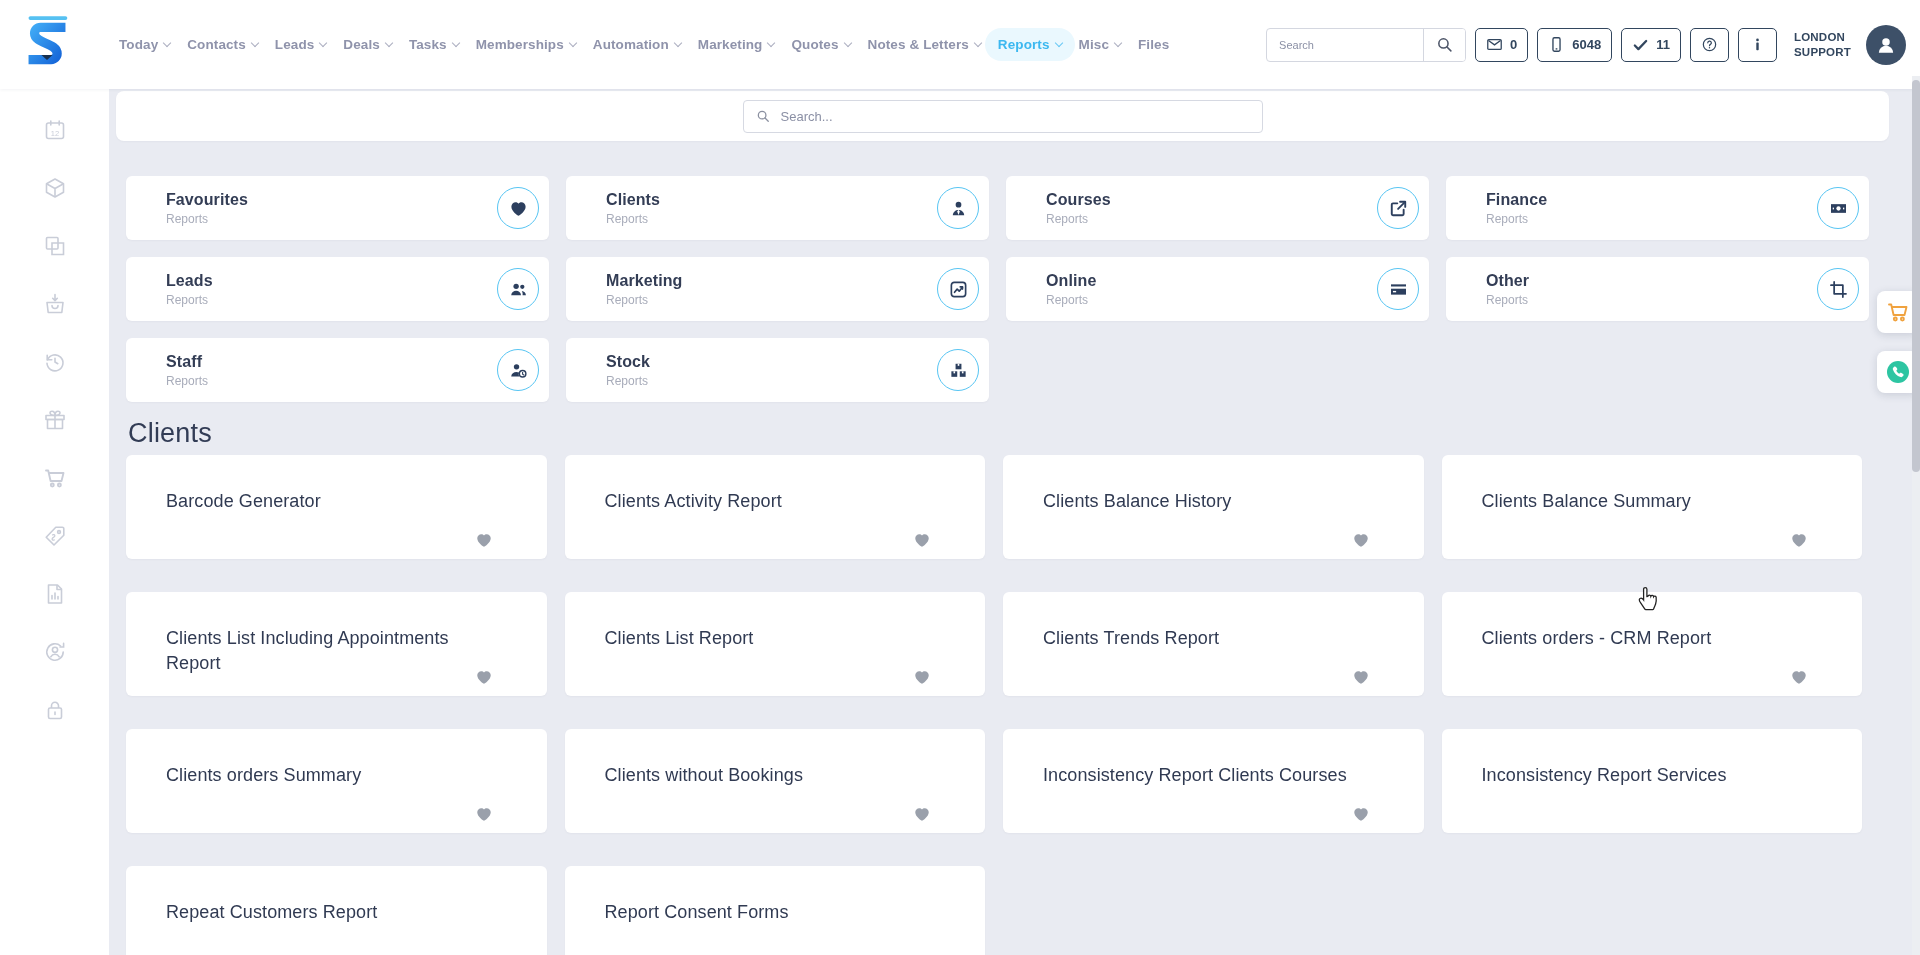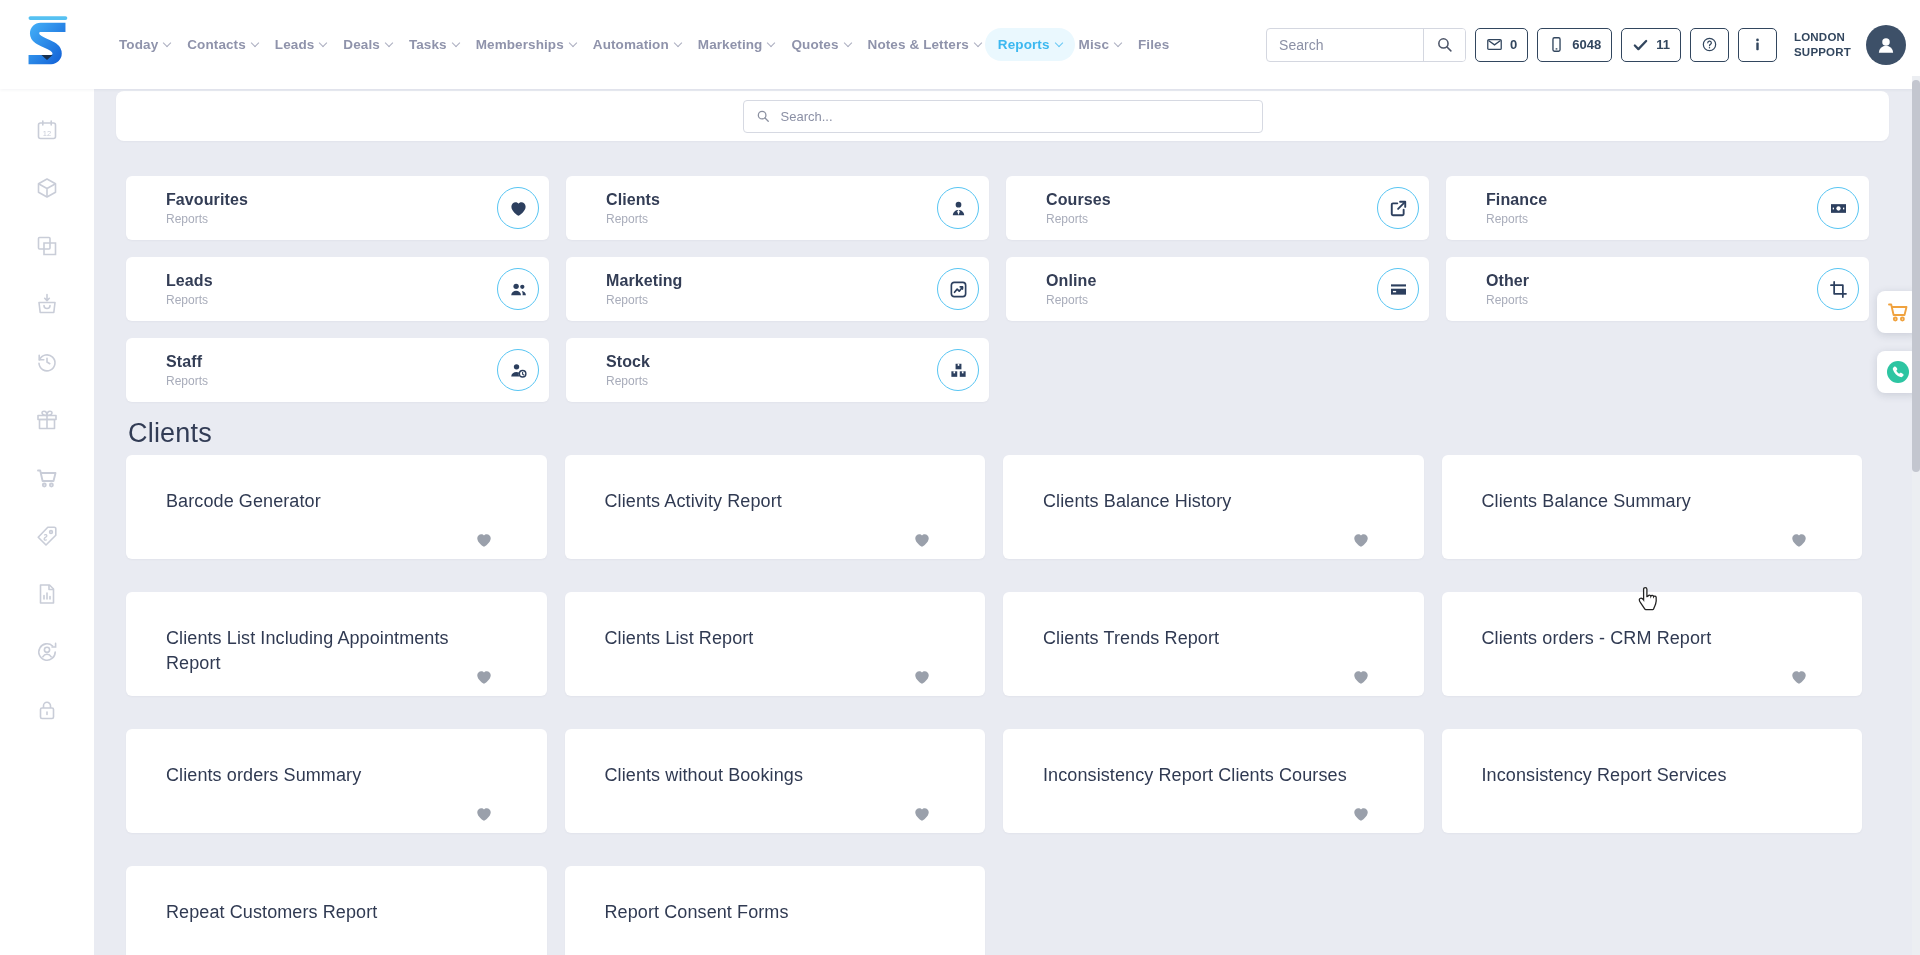--- a/index.html
+++ b/index.html
@@ -15,35 +15,35 @@
   }
   .logo-box { width:93px; display:flex; justify-content:center; align-items:center; cursor:pointer; }
   .main-nav { display:flex; align-items:center; gap:17px; margin-left:26px; white-space:nowrap; }
   .nav-item { display:flex; align-items:center; gap:6px; font-size:13.5px; font-weight:700;
     color:#8f93ab; cursor:pointer; letter-spacing:.1px; }
   .nav-item .chev { width:6px; height:6px; border-right:1.7px solid currentColor; border-bottom:1.7px solid currentColor;
     transform:rotate(45deg); margin-top:-4px; opacity:.75; }
   .nav-item.active { color:#3cb8f0; background:#eaf8fe; padding:9px 13px; border-radius:20px; margin:-9px -13px; }
   .nav-right { margin-left:auto; display:flex; align-items:center; gap:9px; padding-right:14px; }
   .hsearch { display:flex; align-items:stretch; height:34px; width:200px; border:1px solid #d4d7e0; border-radius:4px; background:#fff; overflow:hidden; }
-  .hsearch input { border:0; outline:0; flex:1; min-width:0; padding:0 12px; font-size:14px; color:#52586b; background:transparent; }
+  .hsearch input { border:0; outline:0; flex:1; min-width:0; padding:0 12px; font-size:11px; color:#52586b; background:transparent; }
   .hsearch input::placeholder { color:#8b90a5; }
   .hsearch .sbtn { width:42px; border:0; border-left:1px solid #d4d7e0; background:#fff; color:#4d5568;
     display:flex; align-items:center; justify-content:center; cursor:pointer; }
   .hsearch .sbtn .i { width:17px; height:17px; }
   .badge-btn { display:flex; align-items:center; justify-content:center; gap:7px; height:34px; min-width:36px;
     padding:0 10px; border:1.6px solid #32465e; border-radius:5px; background:#fff; color:#32465e;
     font-size:13px; font-weight:700; cursor:pointer; }
   .badge-btn .i { width:17px; height:17px; }
   .user-label { font-size:11.5px; font-weight:700; color:#32465e; line-height:1.25; margin:0 6px 0 8px; letter-spacing:.2px; }
   .avatar { width:40px; height:40px; border-radius:50%; background:#3d5068; color:#fff;
     display:flex; align-items:center; justify-content:center; cursor:pointer; }
   .avatar .i { width:22px; height:22px; }
   
-  .sidebar { position:absolute; top:76px; left:0; width:94px; bottom:0; background:#fff; z-index:10;
+  .sidebar { position:absolute; top:76px; left:0; width:109px; bottom:0; background:#fff; z-index:10;
     display:flex; flex-direction:column; align-items:center; padding-top:42px; gap:34px; }
   .side-btn { width:24px; height:24px; color:#c9cdd8; cursor:pointer; flex:0 0 auto; }
   .side-btn .i { width:24px; height:24px; display:block; }
   
   .main { position:absolute; left:93px; top:76px; right:0; bottom:0; overflow:hidden; }
   .search-panel { margin:15px 31px 0 23px; height:50px; background:#fff; border-radius:8px;
     display:flex; align-items:center; justify-content:center; box-shadow:0 1px 2px rgba(40,50,80,.04); }
   .content-search { width:520px; height:33px; border:1px solid #d6d9e2; border-radius:4px; background:#fff;
     display:flex; align-items:center; gap:9px; padding:0 12px; color:#8b90a0; }
   .content-search .i { width:14px; height:14px; flex:0 0 auto; }

